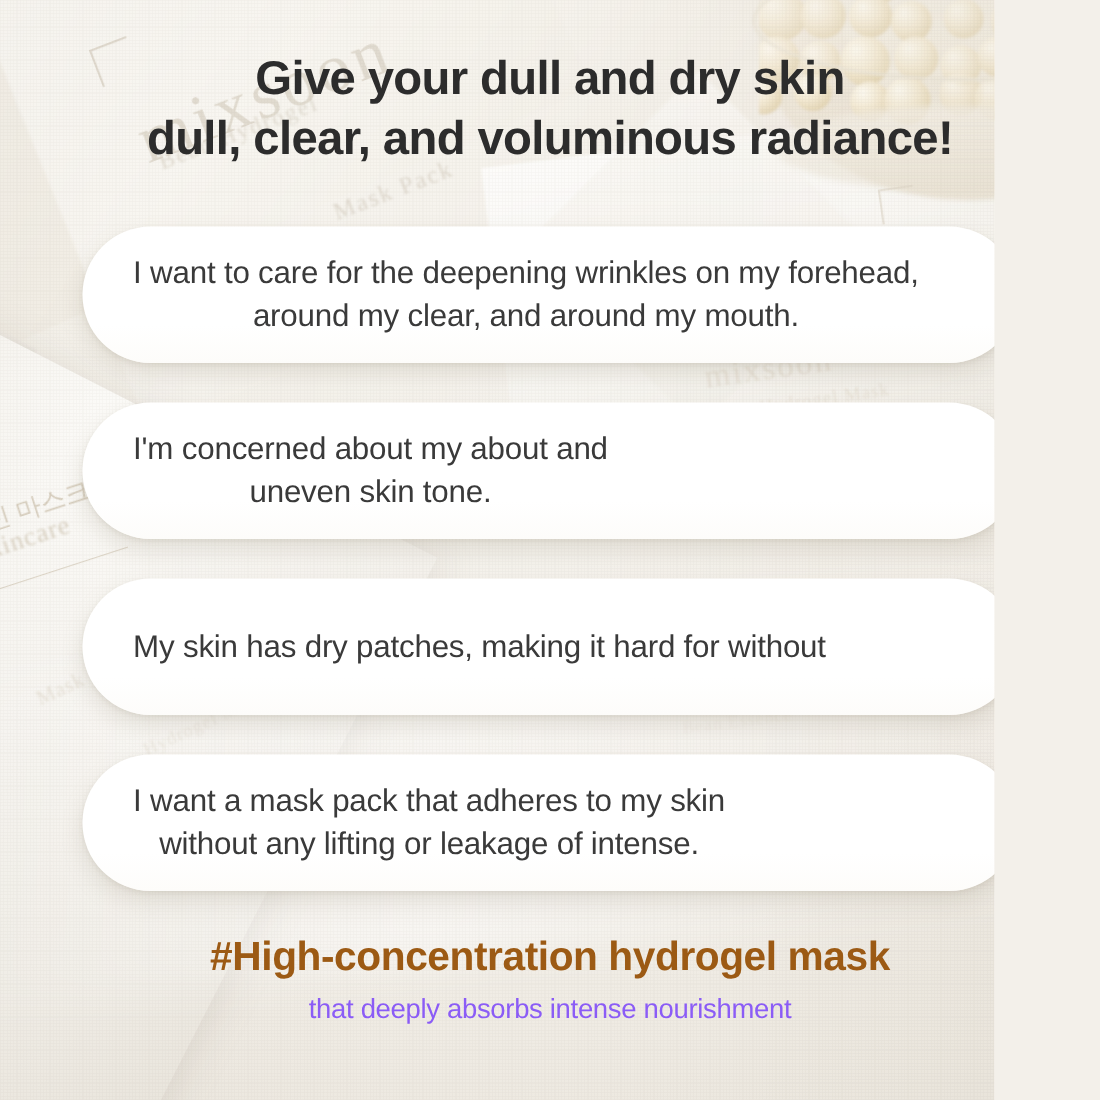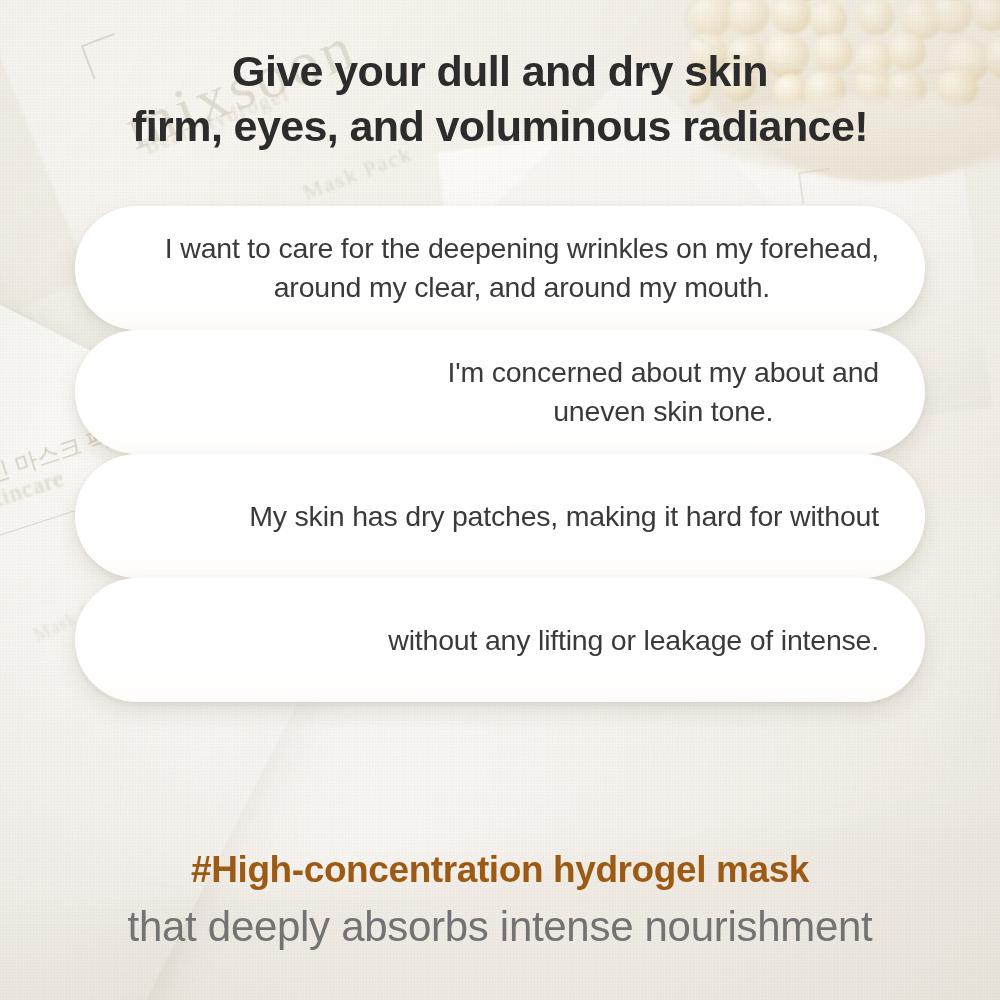--- a/index.html
+++ b/index.html
@@ -9,21 +9,21 @@
   body {
     width: 1000px;
     height: 1000px;
     overflow: hidden;
     font-family: "Liberation Sans", sans-serif;
     background: #f3f0ea;
   }
 
   #canvas {
     position: relative;
-    width: 1000px;
+    width: 904px;
     height: 1000px;
     overflow: hidden;
     background: #f4f1eb;
   }
 
   
   .bg-layer {
     position: absolute;
     inset: 0;
     pointer-events: none;
@@ -372,28 +372,29 @@
   .cards {
     position: absolute;
     top: 206px;
     left: 75px;
     width: 850px;
   }
   .card {
     position: relative;
     width: 850px;
     height: 124px;
+    margin-bottom: 36px;
     border-radius: 62px;
     background: linear-gradient(180deg, #ffffff 0%, #ffffff 72%, #fdfcfa 100%);
     box-shadow:
       0 10px 20px rgba(150,140,122,.20),
       0 2px 5px rgba(150,140,122,.14);
     display: flex;
     align-items: center;
-    justify-content: flex-end;
+    justify-content: flex-start;
     text-align: center;
   }
   .card-text {
     color: #3a3a3a;
     font-size: 28.5px;
     line-height: 1.36;
     letter-spacing: -0.2px;
     padding: 0 46px;
   }
   .card-text .ct-line { display: block; }
@@ -409,22 +410,22 @@
     display: block;
     font-size: 37px;
     font-weight: bold;
     color: #9c5a14;
     letter-spacing: -0.4px;
     line-height: 1.18;
   }
   .footer-sub {
     display: block;
     margin-top: 10px;
-    font-size: 42px;
-    color: #737373;
+    font-size: 25px;
+    color: #8b5cf6;
     letter-spacing: -0.3px;
     line-height: 1.2;
   }
 </style>
 </head>
 <body>
 
 <div id="canvas">
 
   <div class="bg-layer bg-base"></div>
@@ -482,21 +483,21 @@
   <div class="bg-mid-c">Bean Essence</div>
 
   <div class="bg-sheen"></div>
   <div class="bg-vignette"></div>
   <div class="bg-grain"></div>
 
   <div id="content">
 
     <div class="headline">
       <span class="hl-line">Give your dull and dry skin</span>
-      <span class="hl-line">firm, eyes, and voluminous radiance!</span>
+      <span class="hl-line">dull, clear, and voluminous radiance!</span>
     </div>
 
     <div class="cards">
 
       <div class="card">
         <div class="card-text">
           <span class="ct-line">I want to care for the deepening wrinkles on my forehead,</span>
           <span class="ct-line">around my clear, and around my mouth.</span>
         </div>
       </div>
@@ -509,20 +510,21 @@
       </div>
 
       <div class="card">
         <div class="card-text">
           <span class="ct-line">My skin has dry patches, making it hard for without</span>
         </div>
       </div>
 
       <div class="card">
         <div class="card-text">
+          <span class="ct-line">I want a mask pack that adheres to my skin</span>
           <span class="ct-line">without any lifting or leakage of intense.</span>
         </div>
       </div>
 
     </div>
 
     <div class="footer">
       <span class="footer-hashtag">#High-concentration hydrogel mask</span>
       <span class="footer-sub">that deeply absorbs intense nourishment</span>
     </div>

